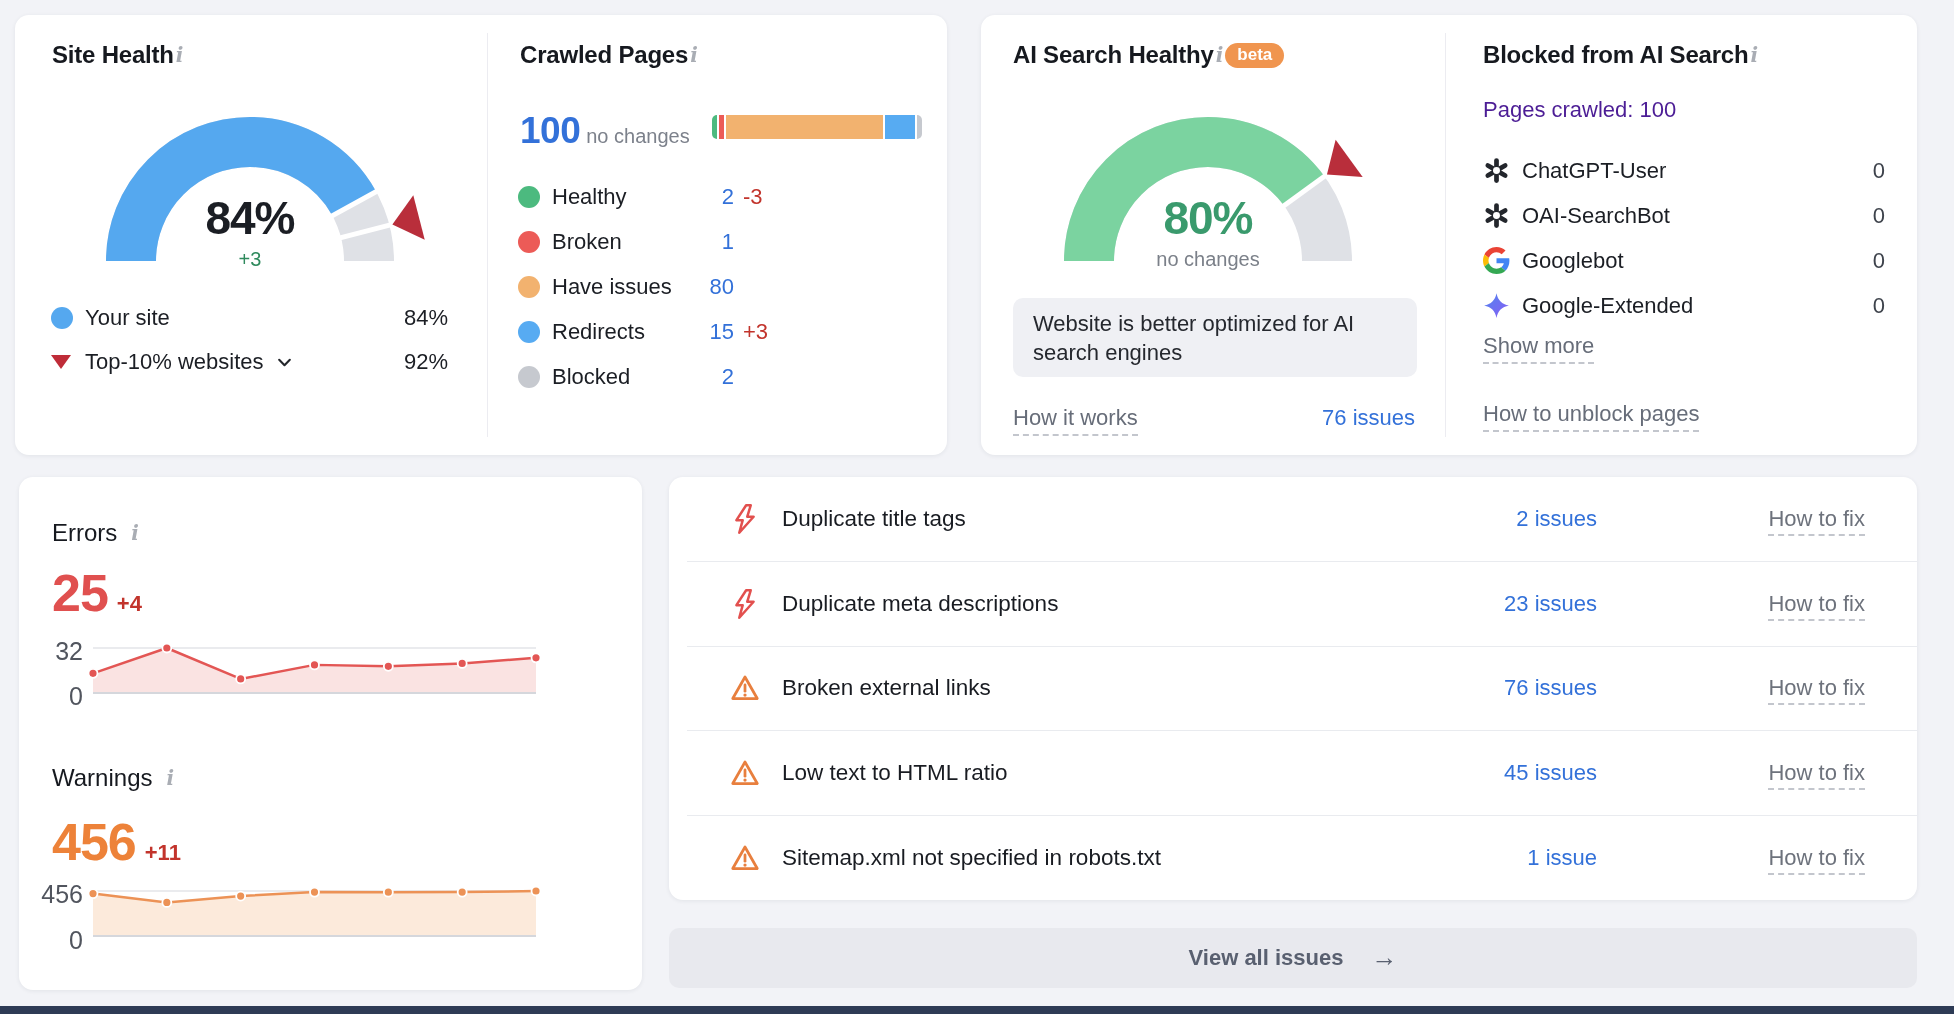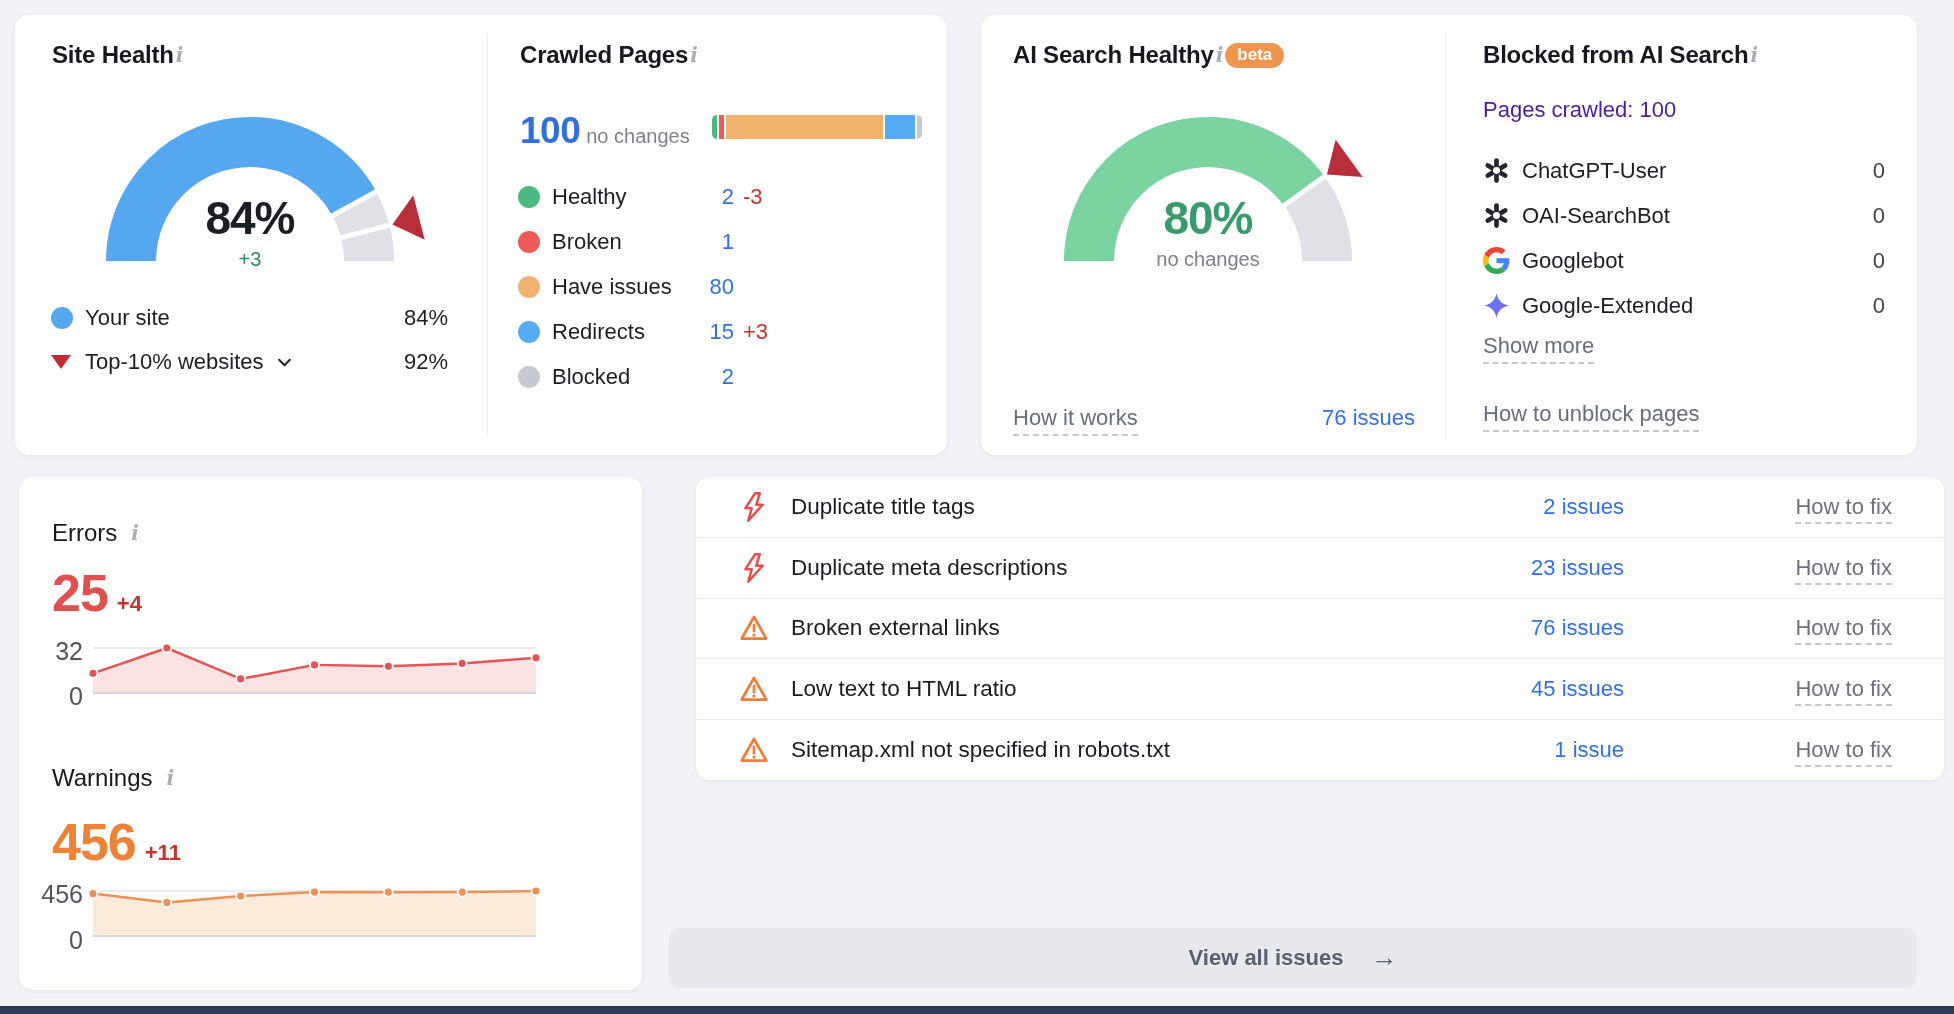--- a/index.html
+++ b/index.html
@@ -2,21 +2,21 @@
 <html><head>
 <meta charset="utf-8">
 <style>
   * { margin:0; padding:0; box-sizing:border-box; }
   html,body { width:1954px; height:1014px; }
   body { background:#f2f3f7; font-family:"Liberation Sans","DejaVu Sans",sans-serif; position:relative; overflow:hidden; }
   .card { position:absolute; background:#fff; border-radius:14px; box-shadow:0 1px 4px rgba(40,50,70,.08); }
   #card-a { left:15px; top:15px; width:932px; height:440px; }
   #card-b { left:981px; top:15px; width:936px; height:440px; }
   #card-c { left:19px; top:477px; width:623px; height:513px; }
-  #card-d { left:696px; top:477px; width:1248px; height:303px; }
+  #card-d { left:669px; top:477px; width:1248px; height:423px;padding-left:18px; }
   .vdiv { position:absolute; top:18px; bottom:18px; width:1px; background:#ececf1; }
   .ptitle { position:absolute; top:26px; display:flex; align-items:center; gap:0; }
   .ptitle h2 { font-size:24px; font-weight:700; color:#16191f; letter-spacing:-0.2px; }
   .info-i { font-family:"DejaVu Serif","Liberation Serif",serif; font-style:italic; font-weight:700; font-size:20px; color:#a9adb4; cursor:pointer; padding:0 2px; }
   .beta-badge { background:#f0954f; color:#fff; font-size:17px; font-weight:700; padding:3px 12px 5px; border-radius:13px; line-height:1; }
   
   .gauge-wrap { position:absolute; width:360px; height:200px; pointer-events:none; }
   .gauge-center { position:absolute; left:0; right:0; top:100px; text-align:center; }
   .gauge-val { font-size:46px; font-weight:800; letter-spacing:-1px; }
   .c-dark { color:#1b1e24; }
@@ -187,20 +187,21 @@
           <path d="M 61 170 A 119 119 0 0 1 299 170" fill="none" stroke="#dfe1e6" stroke-width="50"></path>
           <path d="M 61 170 A 119 119 0 0 1 299 170" fill="none" stroke="#7bd3a0" stroke-width="50" stroke-dasharray="299.0796206217483 383.84952577718536"></path>
           <line x1="252.81152949374527" y1="117.09932729367742" x2="301.3525491562421" y2="81.83221215612905" stroke="#ffffff" stroke-width="5"></line>
           <polygon points="298.92549817311726,83.59556791300646 307.6537365312169,48.8367896198741 334.68023475086744,86.03557314304743" fill="#b92e3b"></polygon>
         </svg>
       <div class="gauge-center">
         <div class="gauge-val green">80%</div>
         <div class="gauge-sub gray">no changes</div>
       </div>
     </div>
+    <div class="ai-msg">Website is better optimized for AI search engines</div>
     <div class="ai-links">
       <span class="dashed-link">How it works</span>
       <span class="blue-link">76 issues</span>
     </div>
 
     <div class="vdiv" style="left:464px"></div>
 
     <div class="ptitle" style="left:502px">
       <h2>Blocked from AI Search</h2>
       <span class="info-i">i</span>

